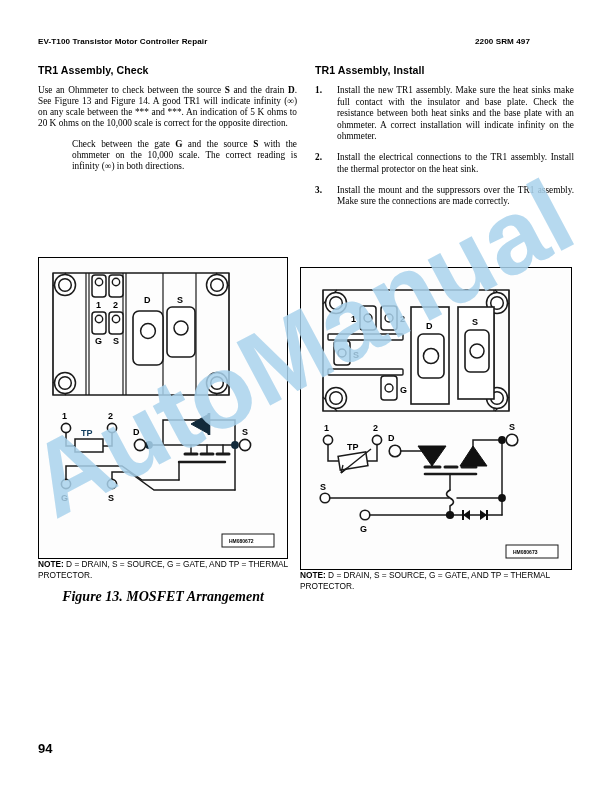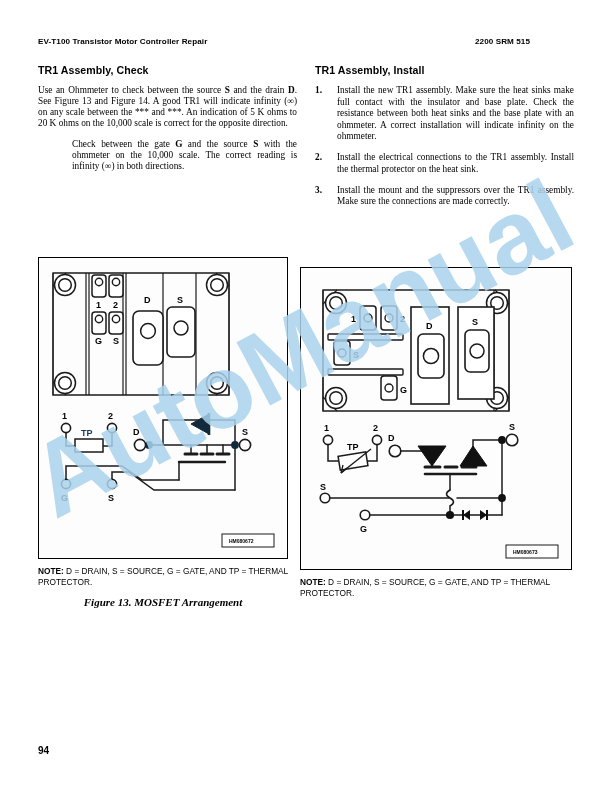--- a/index.html
+++ b/index.html
@@ -92,26 +92,25 @@
   .figwrap { position: absolute; }
   .figbox {
     border: 1.1px solid #000;
     background: #fdfdfd;
     box-sizing: border-box;
   }
   .fignote {
     font-family: "Liberation Sans", "DejaVu Sans", sans-serif;
     font-size: 8.3px;
     line-height: 10.6px;
-    margin-top: 7px;
   }
   .fignote b { font-weight: bold; }
   .figcap {
     text-align: center;
-    font-size: 11px;
+    font-size: 14px;
     font-weight: bold;
     font-style: italic;
     margin-top: 9px;
     font-family: "Liberation Serif", "DejaVu Serif", serif;
   }
 
   
   .watermark {
     position: absolute;
     left: 0;
@@ -128,39 +127,39 @@
     fill: #a9d2ec;
     fill-opacity: 0.85;
   }
 
   
   .folio {
     position: absolute;
     left: 38px;
     bottom: 36px;
     font-family: "Liberation Sans", "DejaVu Sans", sans-serif;
-    font-size: 10px;
+    font-size: 13px;
     font-weight: bold;
   }
 
   svg { display: block; }
   .drawid {
     font-family: "Liberation Sans", "DejaVu Sans", sans-serif;
     font-size: 5px;
     font-weight: bold;
   }
 </style>
 </head>
 <body>
 
 <div class="page">
 
   <div class="runhead">
     <span class="left">EV-T100 Transistor Motor Controller Repair</span>
-    <span class="right">2200 SRM 515</span>
+    <span class="right">2200 SRM 497</span>
   </div>
 
   <div class="col col-left">
     <h2 class="sec">TR1 Assembly, Check</h2>
     <p class="body">Use an Ohmmeter to check between the source <b class="term">S</b> and the drain <b class="term">D</b>. See Figure 13 and Figure 14. A good TR1 will indicate infinity (∞) on any scale between the *** and ***. An indication of 5 K ohms to 20 K ohms on the 10,000 scale is correct for the opposite direction.</p>
     <p class="body">Check between the gate <b class="term">G</b> and the source <b class="term">S</b> with the ohmmeter on the 10,000 scale. The correct reading is infinity (∞) in both directions.</p>
   </div>
 
   <div class="col col-right">
     <h2 class="sec">TR1 Assembly, Install</h2>

